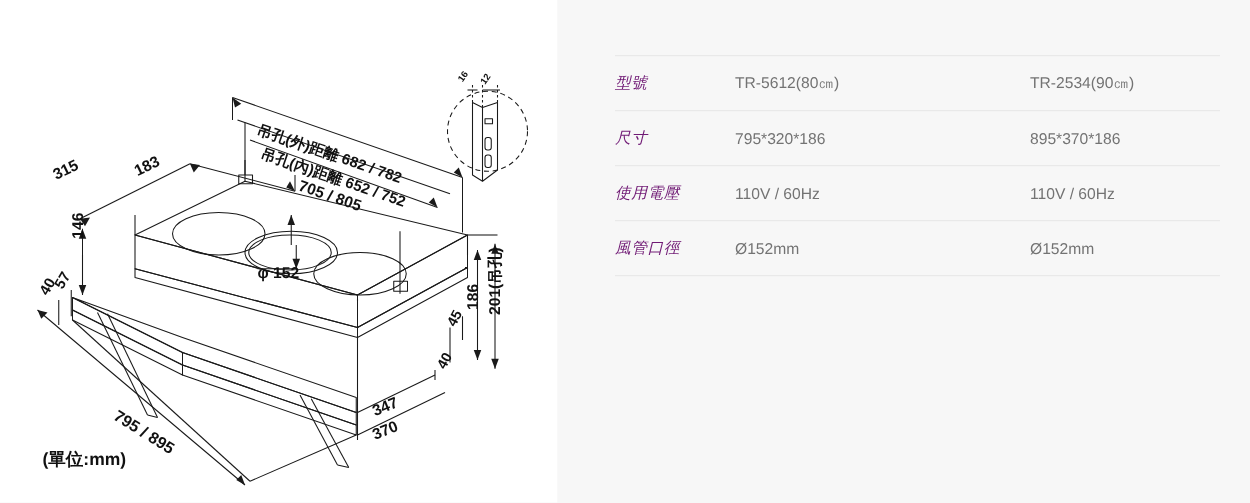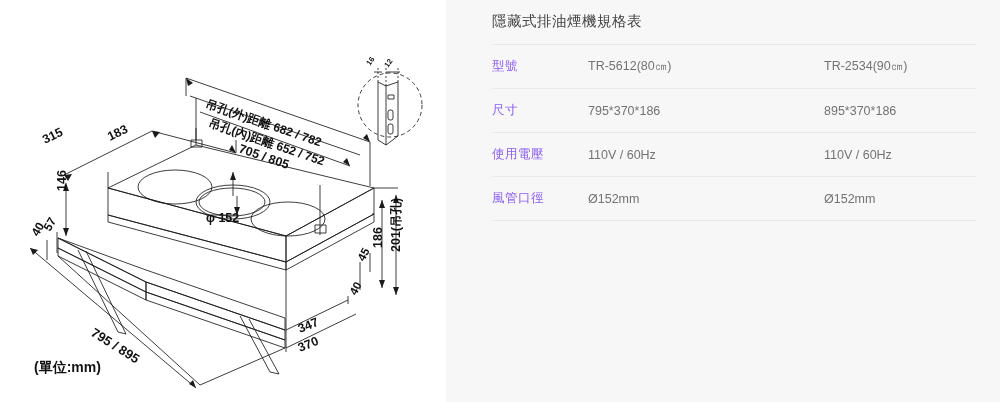--- a/index.html
+++ b/index.html
@@ -36,22 +36,23 @@
   .spec-table td{
     height:43px;
     border-bottom:1px solid #e9e9e9;
     font-size:12.5px;
     color:#737373;
     vertical-align:middle;
     padding:0;
   }
   .spec-table td.label{
     width:96px;
-    color:#8b5cf6;
+    color:#701a75;
     letter-spacing:.5px;
+    font-style:italic;
   }
   .spec-table td.v1{width:236px;}
   .spec-table td.v2{width:152px;}
   .spec-table tr:first-child td{border-top:1px solid #e9e9e9;}
   .muted{color:#b5b5b5;}
 </style>
 </head>
 <body>
 
 <div class="page">
@@ -186,32 +187,31 @@
 
         <text id="t-d16" x="370" y="66" font-size="7.5" transform="rotate(-55 370 66)">16</text>
         <text id="t-d12" x="388" y="68" font-size="7.5" transform="rotate(-55 388 68)">12</text>
 
         <text id="t-unit" x="34" y="372" font-size="14">(單位:mm)</text>
       </g>
     </svg>
   </div>
 
   <div class="spec-panel">
-    <div class="spec-title">隱藏式排油煙機規格表</div>
 
     <table class="spec-table">
       <tbody id="spec-body">
           <tr>
             <td class="label">型號</td>
             <td class="v1">TR-5612(80㎝)</td>
             <td class="v2">TR-2534(90㎝)</td>
           </tr>
           <tr>
             <td class="label">尺寸</td>
-            <td class="v1">795*370*186</td>
+            <td class="v1">795*320*186</td>
             <td class="v2">895*370*186</td>
           </tr>
           <tr>
             <td class="label">使用電壓</td>
             <td class="v1">110V / 60Hz</td>
             <td class="v2">110V / 60Hz</td>
           </tr>
           <tr>
             <td class="label">風管口徑</td>
             <td class="v1">Ø152mm</td>

